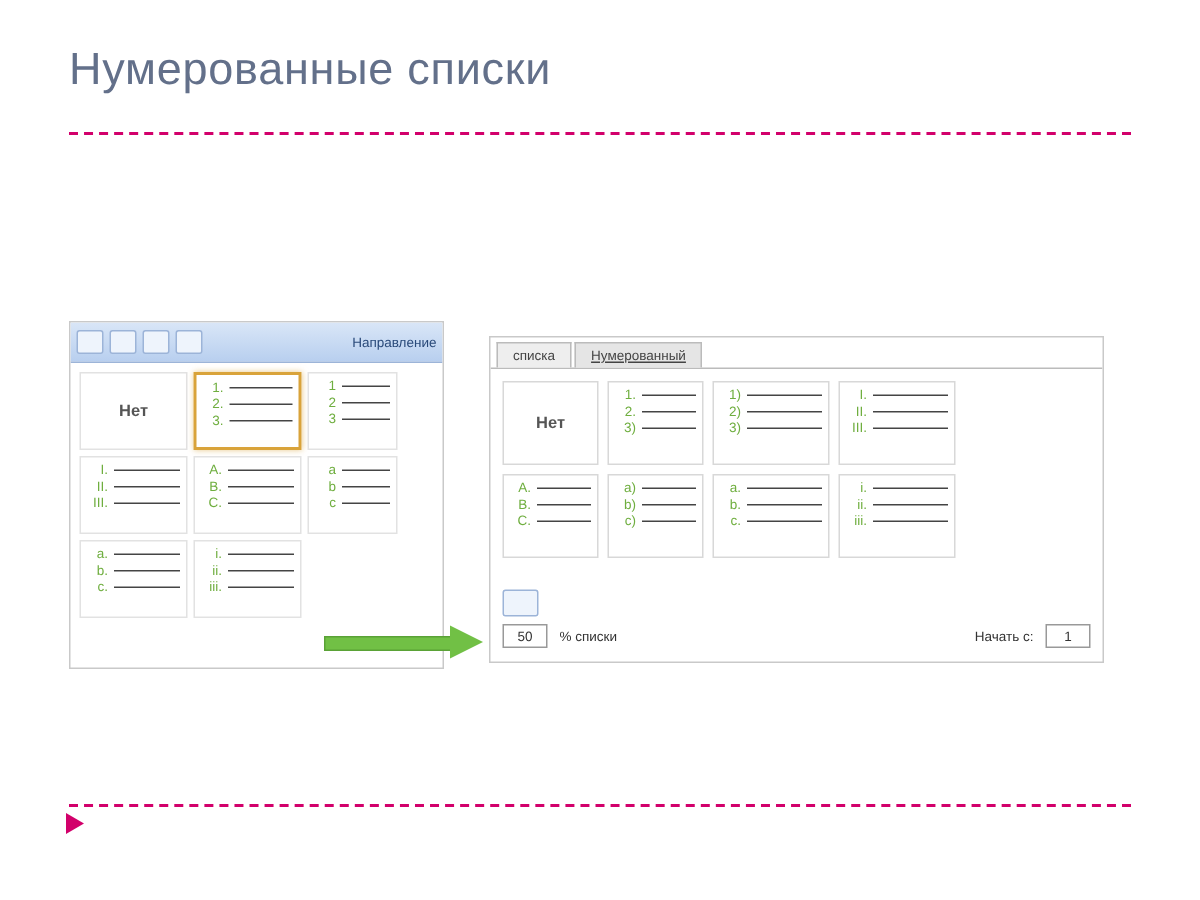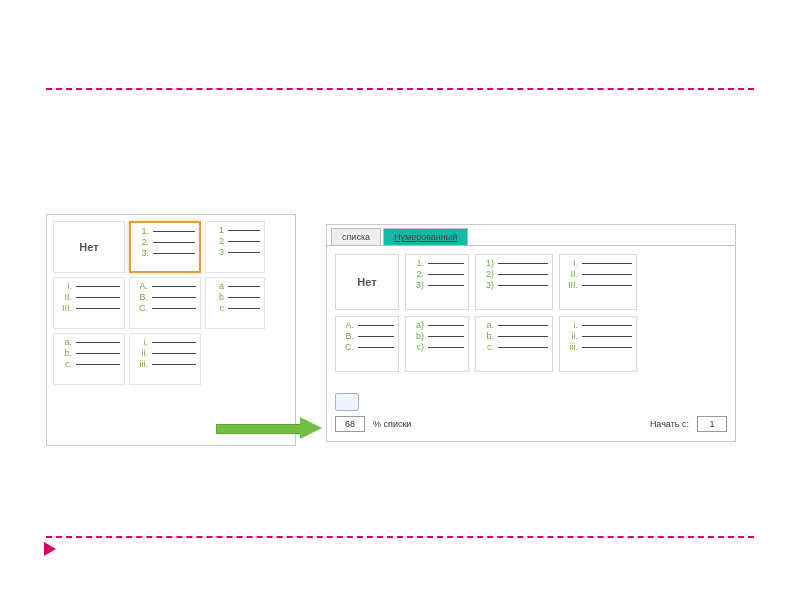--- a/index.html
+++ b/index.html
@@ -19,44 +19,52 @@
   .cell { border:1px solid #e2e2e2; padding:4px 4px; font-size:9px; color:#6fae3f; background:#fff; }
   .cell.none { color:#555; display:flex; align-items:center; justify-content:center; font-size:11px; font-weight:600; }
   .cell.selected { border:2px solid #d9a33a; box-shadow:0 0 4px rgba(217,163,58,0.6); }
   .lst-line { display:flex; align-items:center; gap:4px; margin-bottom:2px; line-height:1; }
   .lst-line .num { width:14px; text-align:right; }
   .lst-line .bar { flex:1; height:1px; background:#444; }
   
   .fig-right { position:absolute; left:280px; top:10px; width:408px; height:216px; border:1px solid #c9c9c9; background:#fff; overflow:hidden; }
   .tabbar { height:20px; border-bottom:1px solid #bbb; display:flex; align-items:flex-end; padding-left:4px; font-size:9px; color:#444; }
   .tab { padding:3px 10px; border:1px solid #bbb; border-bottom:none; margin-right:2px; background:#eee; }
-  .tab.active { background:#14b8a6; text-decoration:underline; }
+  .tab.active { background:#e5e5e5; text-decoration:underline; }
   .grid-right { display:grid; grid-template-columns:64px 64px 78px 78px 78px; grid-auto-rows:56px; padding:8px 8px 0 8px; gap:6px; }
   .cell2 { border:1px solid #d8d8d8; padding:4px; font-size:9px; color:#6fae3f; }
   .cell2.none { color:#555; display:flex; align-items:center; justify-content:center; font-size:11px; font-weight:600; }
   .dlg-bot { position:absolute; left:8px; bottom:6px; right:8px; height:22px; display:flex; align-items:center; gap:8px; font-size:9px; color:#333; }
   .spin { width:28px; height:14px; border:1px solid #999; background:#fff; display:inline-flex; align-items:center; justify-content:center; font-size:9px; }
   .btn-ico { width:22px; height:16px; border:1px solid #9cb4d8; background:#eef4fc; border-radius:2px; display:inline-block; }
   
   .arrow { position:absolute; left:216px; top:417px; width:110px; height:22px; }
   .arrow-body { position:absolute; left:0; top:7px; width:84px; height:8px; background:#71c045; border:1.5px solid #5aa236; }
   .arrow-head { position:absolute; left:84px; top:0; width:0; height:0; border-top:11px solid transparent; border-bottom:11px solid transparent; border-left:22px solid #71c045; }
   .arrow-head::after { content:""; position:absolute; left:-24px; top:-12.5px; width:0; height:0; border-top:12.5px solid transparent; border-bottom:12.5px solid transparent; border-left:24px solid #5aa236; z-index:-1; }
   
   .corner { position:absolute; left:44px; bottom:44px; width:0; height:0; border-top:7px solid transparent; border-bottom:7px solid transparent; border-left:12px solid #d2006b; }
 </style>
 </head>
 <body>
 
 <div class="slide">
+  <div class="title">Нумерованные списки</div>
   <div class="dash-rule dash-top"></div>
 
   <div class="figs">
 
     <div class="fig-left">
+      <div class="ribbon">
+        <span class="ribbon-ico"></span>
+        <span class="ribbon-ico"></span>
+        <span class="ribbon-ico"></span>
+        <span class="ribbon-ico"></span>
+        <span class="ribbon-txt">Направление</span>
+      </div>
       <div class="grid-left">
         <div class="cell none">Нет</div>
         <div class="cell selected">
           <div class="lst-line">
               <span class="num">1.</span>
               <span class="bar"></span>
             </div>
           <div class="lst-line">
               <span class="num">2.</span>
               <span class="bar"></span>
@@ -253,21 +261,21 @@
               <span class="num">ii.</span>
               <span class="bar"></span>
             </div>
           <div class="lst-line">
               <span class="num">iii.</span>
               <span class="bar"></span>
             </div>
         </div>
       </div>
       <div class="dlg-bot">
-        <span class="spin">68</span>
+        <span class="spin">50</span>
         <span>% списки</span>
         <span style="margin-left:auto">Начать с:</span>
         <span class="spin">1</span>
       </div>
       <span class="btn-ico" style="position:absolute; left:8px; bottom:30px"></span>
     </div>
   </div>
 
   <div class="arrow">
     <div class="arrow-body"></div>

